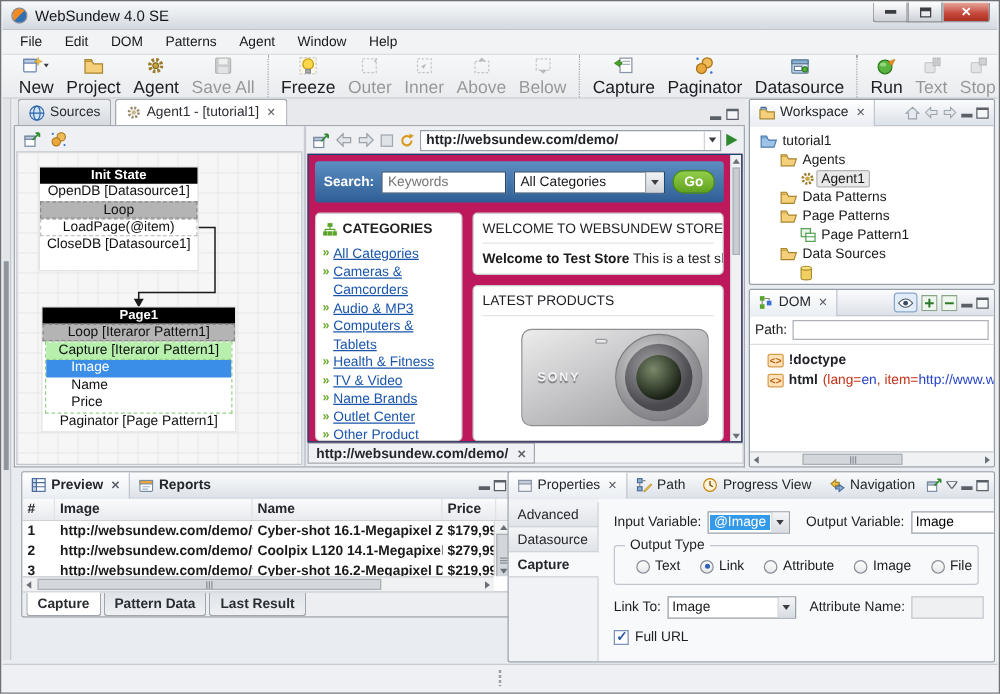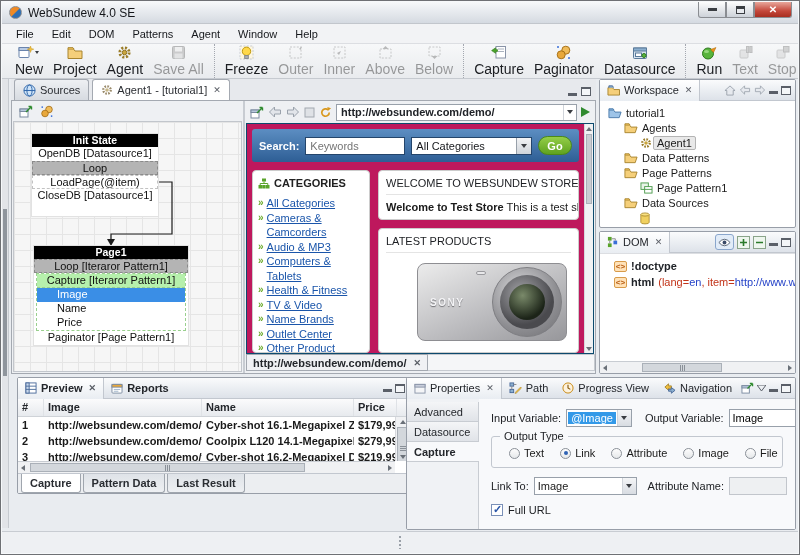--- a/index.html
+++ b/index.html
@@ -733,20 +733,24 @@
         <span>
             <svg width="13" height="13" viewBox="0 0 13 13">
               <rect x="0.5" y="0.5" width="12" height="12" fill="#eef6ee" stroke="#8aa48a"></rect>
               <line x1="3" y1="6.5" x2="10" y2="6.5" stroke="#2a7a2a" stroke-width="1.6"></line>
             </svg>
           </span>
         <div class="mm-min" style="margin-top:5px;"></div>
         <div class="mm-max"></div>
       </div>
     </div>
+    <div class="path-row">
+      <span>Path:</span>
+      <input style="">
+    </div>
     <div class="dom-tree">
       <div class="dom-row">
         <span class="tagico">&lt;&gt;</span>
         <span class="dm-tag">!doctype</span>
       </div>
       <div class="dom-row">
         <span class="tagico">&lt;&gt;</span>
         <span class="dm-tag">html </span>
         <span style="display:flex;white-space:pre;"><span class="dm-an">(lang=</span><span class="dm-av">en</span><span class="dm-an">, </span><span class="dm-an">item=</span><span class="dm-av">http://www.w3.</span></span>
       </div>

